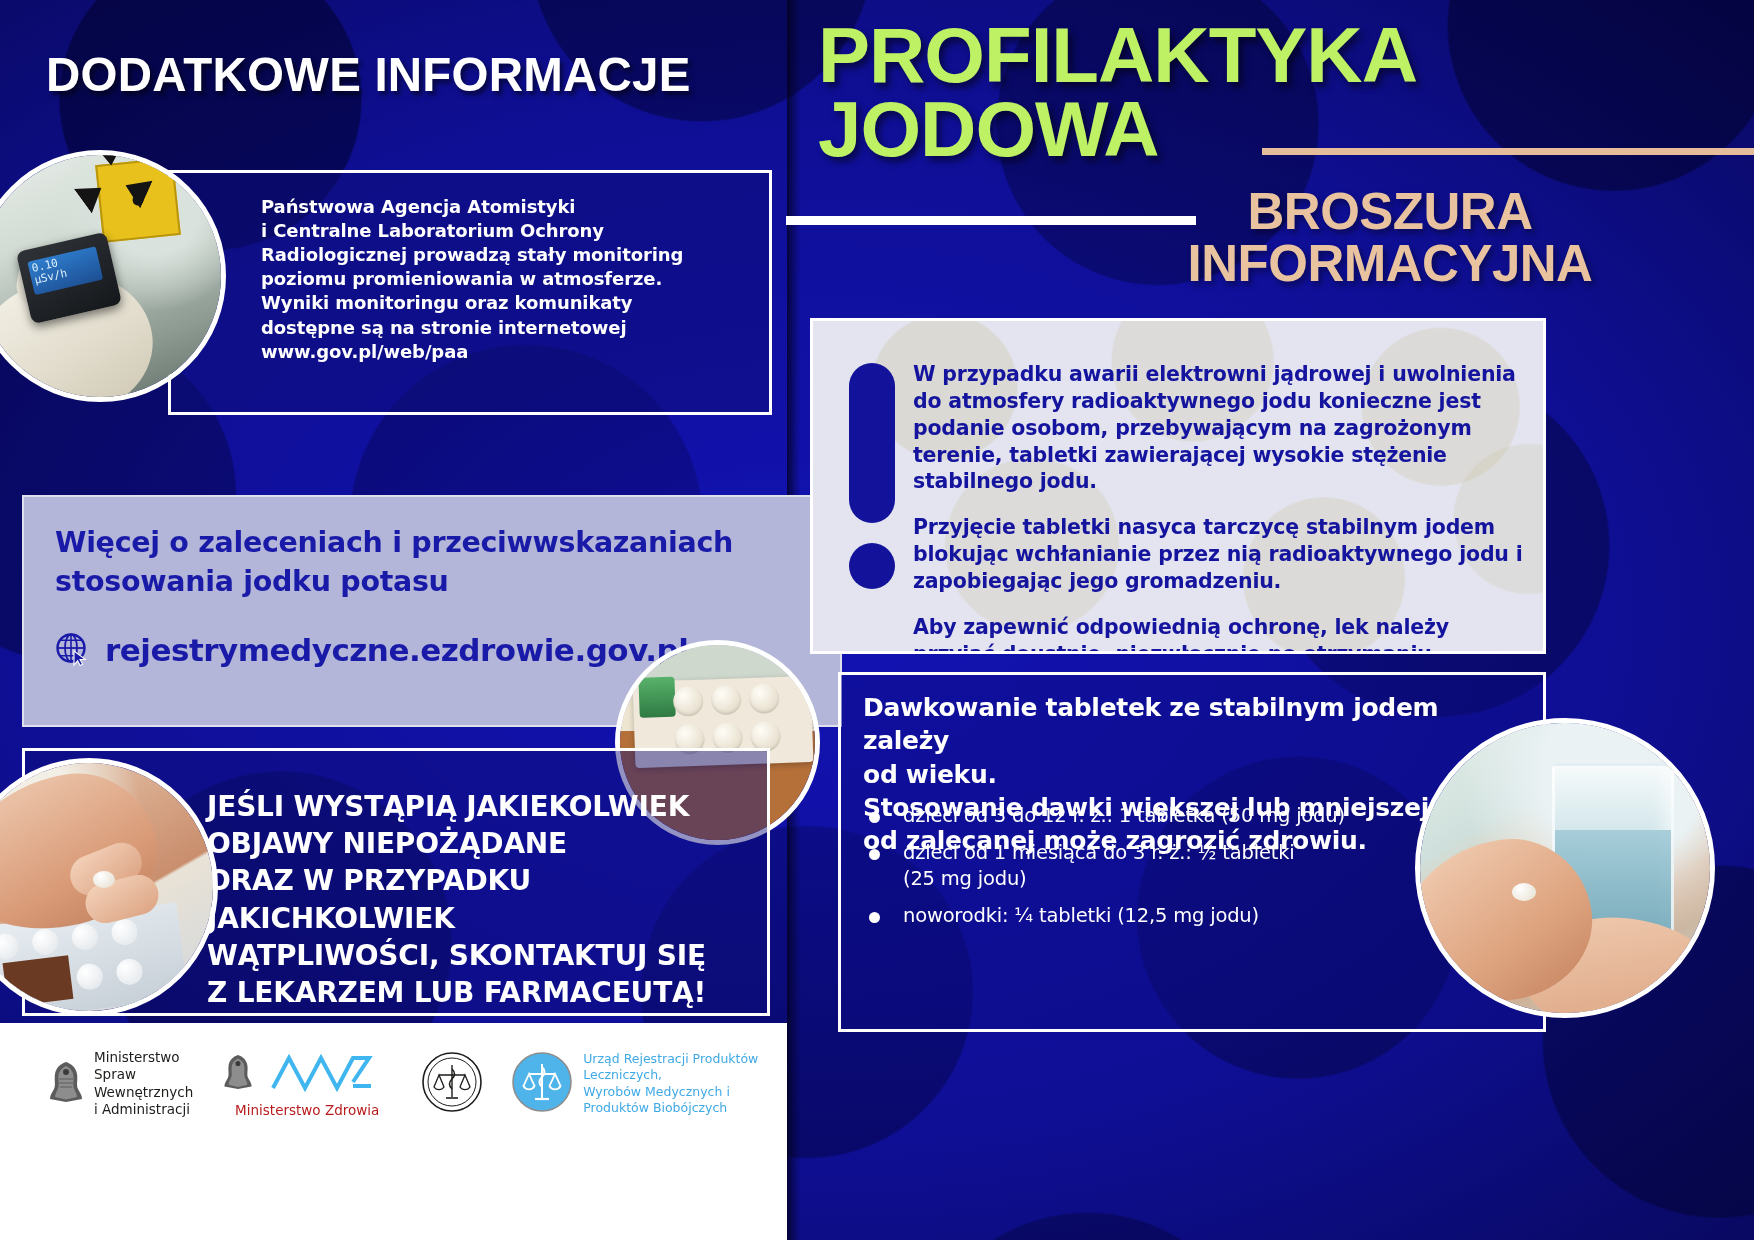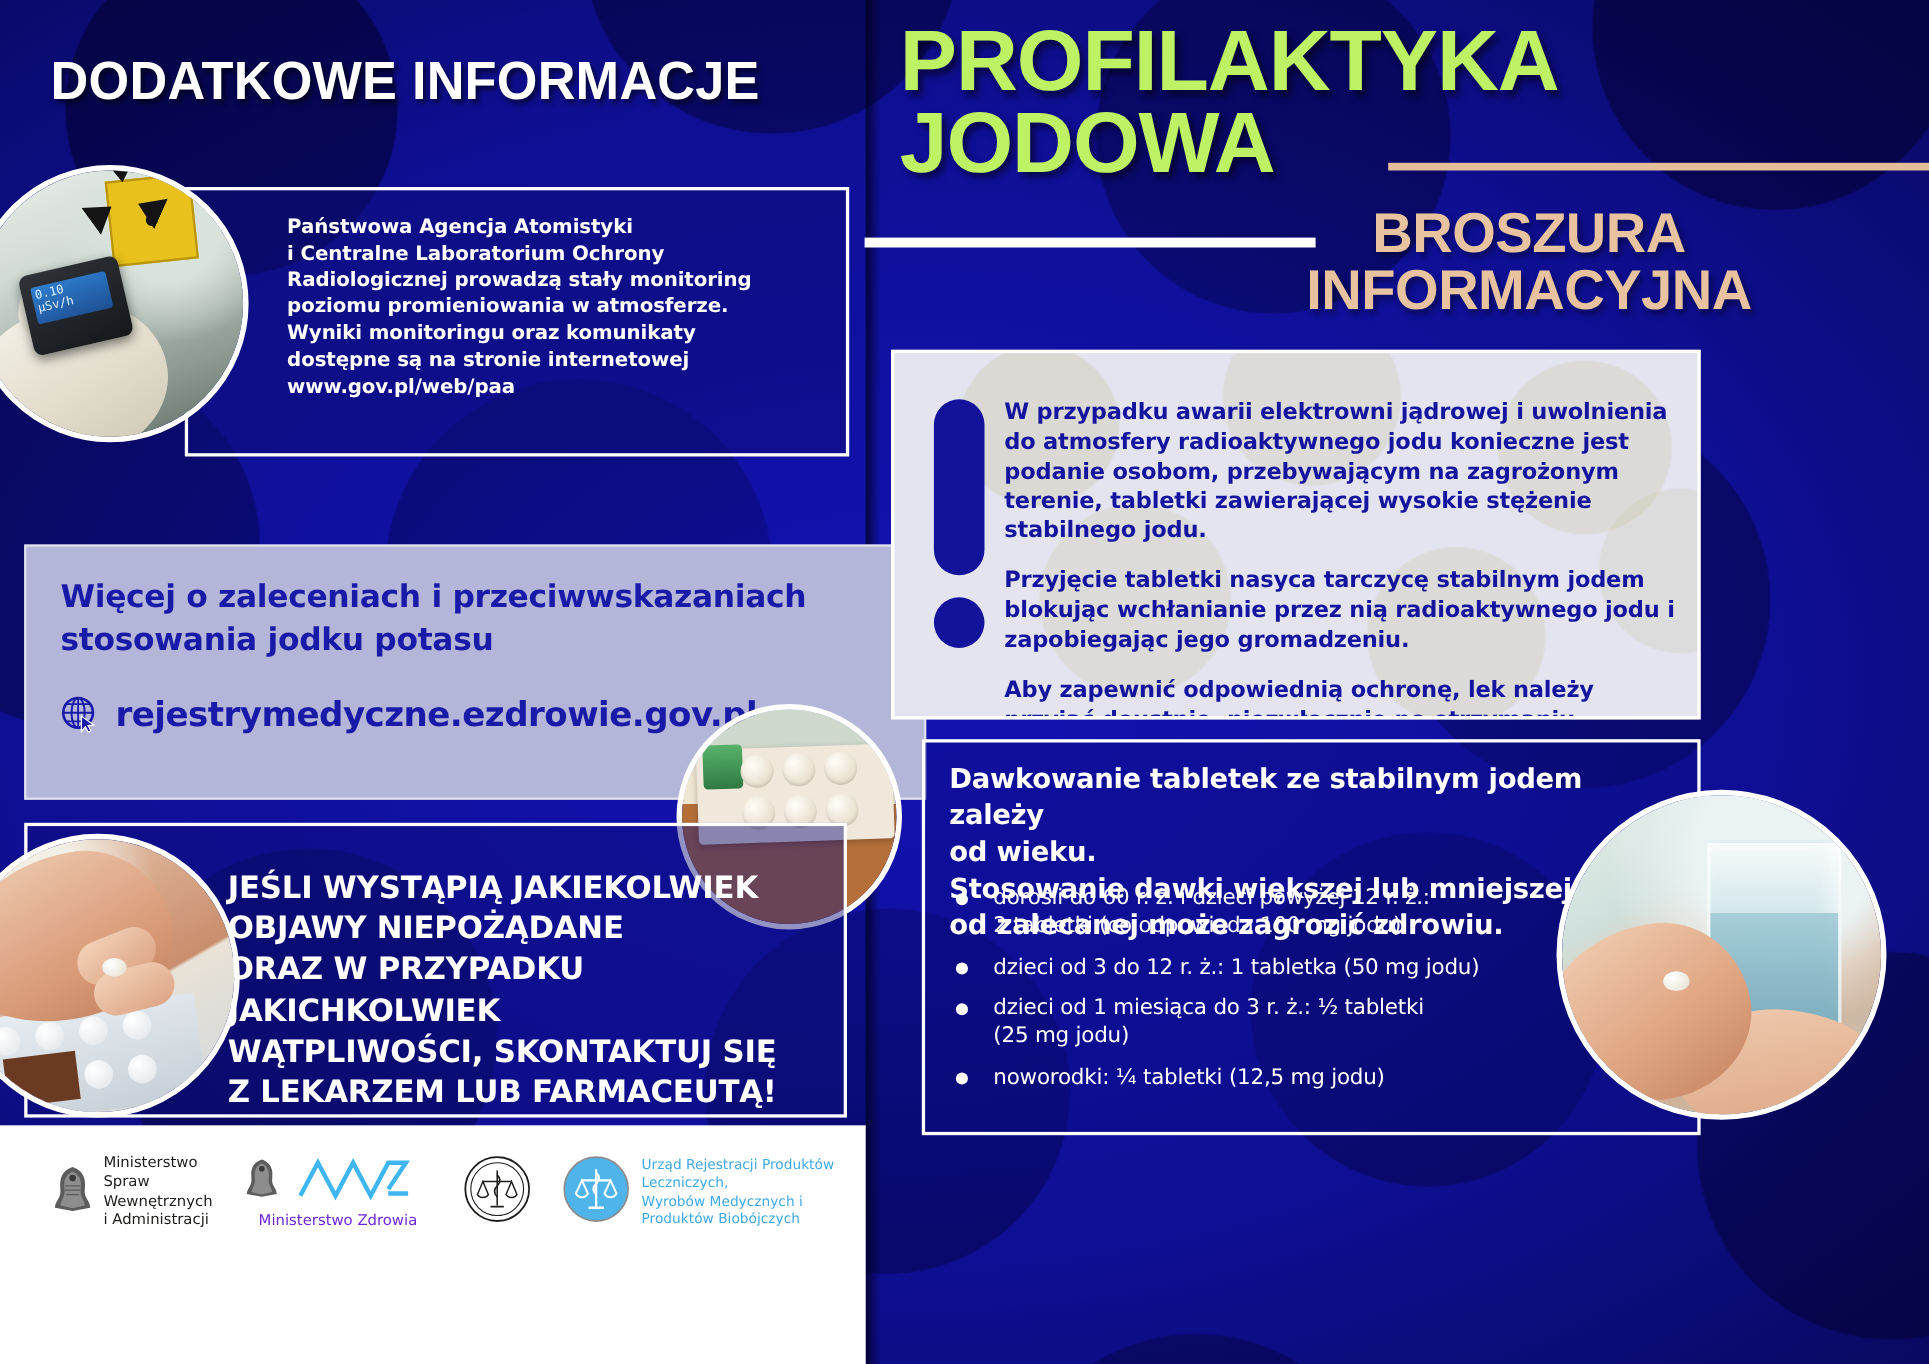--- a/index.html
+++ b/index.html
@@ -228,21 +228,21 @@
   }
   .logo{display:flex;align-items:center;}
   .logo-txt{
     color:#1d1d1b;font-size:13.5px;line-height:1.28;
     font-family:"DejaVu Sans",sans-serif;
   }
   .eagle{width:40px;height:46px;margin-right:8px;}
   .mz{display:flex;flex-direction:column;align-items:center;}
   .mz .row{display:flex;align-items:center;gap:6px;}
   .mz .cap{
-    color:#6d28d9;font-size:13.5px;margin-top:4px;
+    color:#b91c1c;font-size:13.5px;margin-top:4px;
     font-family:"DejaVu Sans",sans-serif;
   }
   .gif-seal{width:62px;height:62px;}
   .urpl{display:flex;align-items:center;gap:10px;}
   .urpl .seal{width:62px;height:62px;}
   .urpl .cap{
     color:#3fa9e6;font-size:12.5px;line-height:1.32;
     font-family:"DejaVu Sans",sans-serif;
   }
 
@@ -533,21 +533,20 @@
     <div class="body">
       <p>W przypadku awarii elektrowni jądrowej i uwolnienia do atmosfery radioaktywnego jodu konieczne jest podanie osobom, przebywającym na zagrożonym terenie, tabletki zawierającej wysokie stężenie stabilnego jodu.</p>
       <p>Przyjęcie tabletki nasyca tarczycę stabilnym jodem blokując wchłanianie przez nią radioaktywnego jodu i zapobiegając jego gromadzeniu.</p>
       <p>Aby zapewnić odpowiednią ochronę, lek należy przyjąć doustnie, niezwłocznie po otrzymaniu komunikatu od właściwych służb o wystąpieniu skażenia radiacyjnego (najlepiej w ciągu 2 godzin). Przyjęcie tabletek w ciągu 8 godzin od ekspozycji na działanie promieniowania nadal pozostaje korzystne.</p>
     </div>
   </div>
 
   <div class="dose">
     <h3>Dawkowanie tabletek ze stabilnym jodem zależy<br>od wieku.<br>Stosowanie dawki większej lub mniejszej<br>od zalecanej może zagrozić zdrowiu.</h3>
     <ul>
-      <li>dorośli do 60 r. ż. i dzieci powyżej 12 r. ż.:<br>2 tabletki (co odpowiada 100 mg jodu)</li>
       <li>dzieci od 3 do 12 r. ż.: 1 tabletka (50 mg jodu)</li>
       <li>dzieci od 1 miesiąca do 3 r. ż.: ½ tabletki<br>(25 mg jodu)</li>
       <li>noworodki: ¼ tabletki (12,5 mg jodu)</li>
     </ul>
   </div>
 
   <div class="photo photo4">
     <div class="ph"></div>
     <div class="glass">
       <div class="water"></div>

